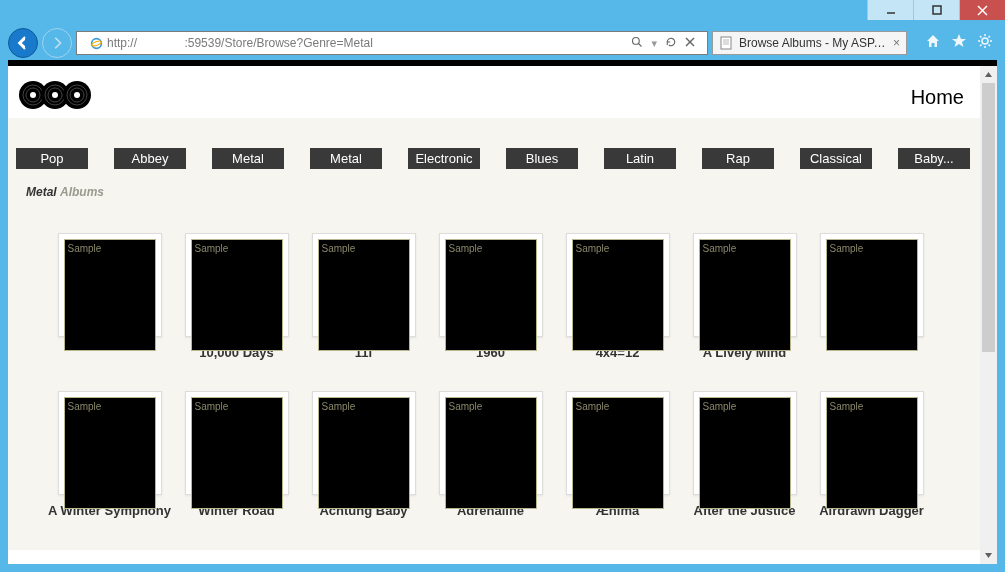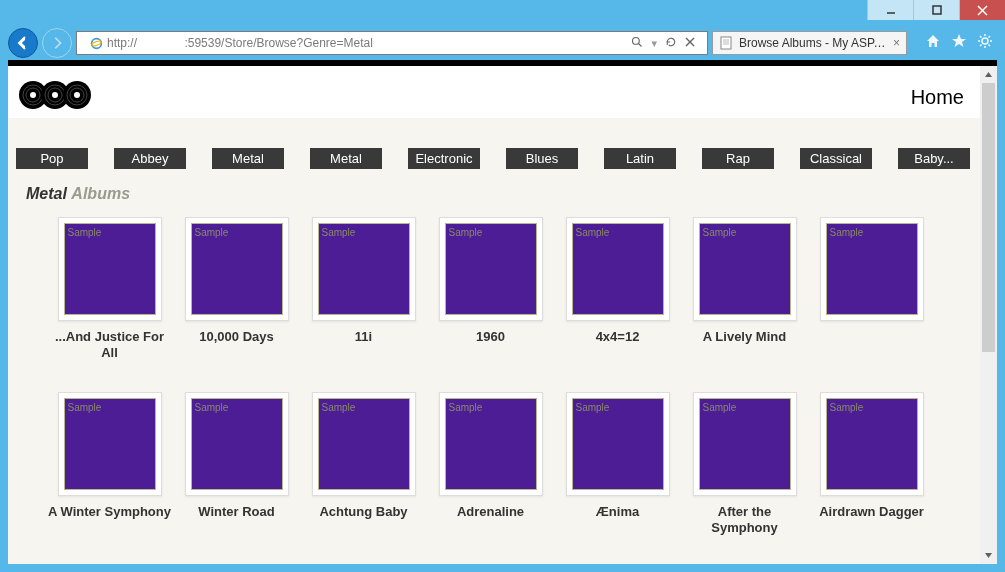--- a/index.html
+++ b/index.html
@@ -202,22 +202,22 @@
       font-size: 13px;
       padding: 3px 0;
       width: 72px;
       text-align: center;
     }
     .content-wrap {
       background: #f6f5f0;
       padding: 14px 8px 0 8px;
     }
     .page-heading {
-      font-size: 16px;
-      margin: 6px 0 14px 10px;
+      font-size: 12px;
+      margin: 6px 0 34px 10px;
     }
     .page-heading .genre-name {
       font-style: italic;
       font-weight: bold;
       color: #333;
     }
     .page-heading .albums-word {
       font-style: italic;
       font-weight: bold;
       color: #9a9a8f;
@@ -235,22 +235,22 @@
     }
     .thumb-frame {
       width: 104px; height: 104px;
       background: #fff;
       border: 1px solid #ddd;
       padding: 5px;
       margin: 0 auto 8px auto;
       box-shadow: 0 1px 2px rgba(0,0,0,0.08);
     }
     .thumb {
-      width: 92px; height: 92px;
-      background: #4c1d95;
+      width: 92px; height: 112px;
+      background: #000000;
       border: 1px solid #b8b68d;
       position: relative;
     }
     .thumb .sample {
       position: absolute;
       top: 3px; left: 3px;
       font-size: 10px;
       color: #8a886a;
     }
     .album-title {
@@ -411,21 +411,20 @@
             <span class="albums-word">Albums</span>
           </div>
 
           <div class="grid" id="album-grid">
               <div class="album">
                 <div class="thumb-frame">
                   <div class="thumb">
                     <div class="sample">Sample</div>
                   </div>
                 </div>
-                <div class="album-title">...And Justice For All</div>
               </div>
               <div class="album">
                 <div class="thumb-frame">
                   <div class="thumb">
                     <div class="sample">Sample</div>
                   </div>
                 </div>
                 <div class="album-title">10,000 Days</div>
               </div>
               <div class="album">
@@ -506,21 +505,21 @@
                   </div>
                 </div>
                 <div class="album-title">Ænima</div>
               </div>
               <div class="album">
                 <div class="thumb-frame">
                   <div class="thumb">
                     <div class="sample">Sample</div>
                   </div>
                 </div>
-                <div class="album-title">After the Symphony</div>
+                <div class="album-title">After the Justice</div>
               </div>
               <div class="album">
                 <div class="thumb-frame">
                   <div class="thumb">
                     <div class="sample">Sample</div>
                   </div>
                 </div>
                 <div class="album-title">Airdrawn Dagger</div>
               </div>
             </div>

